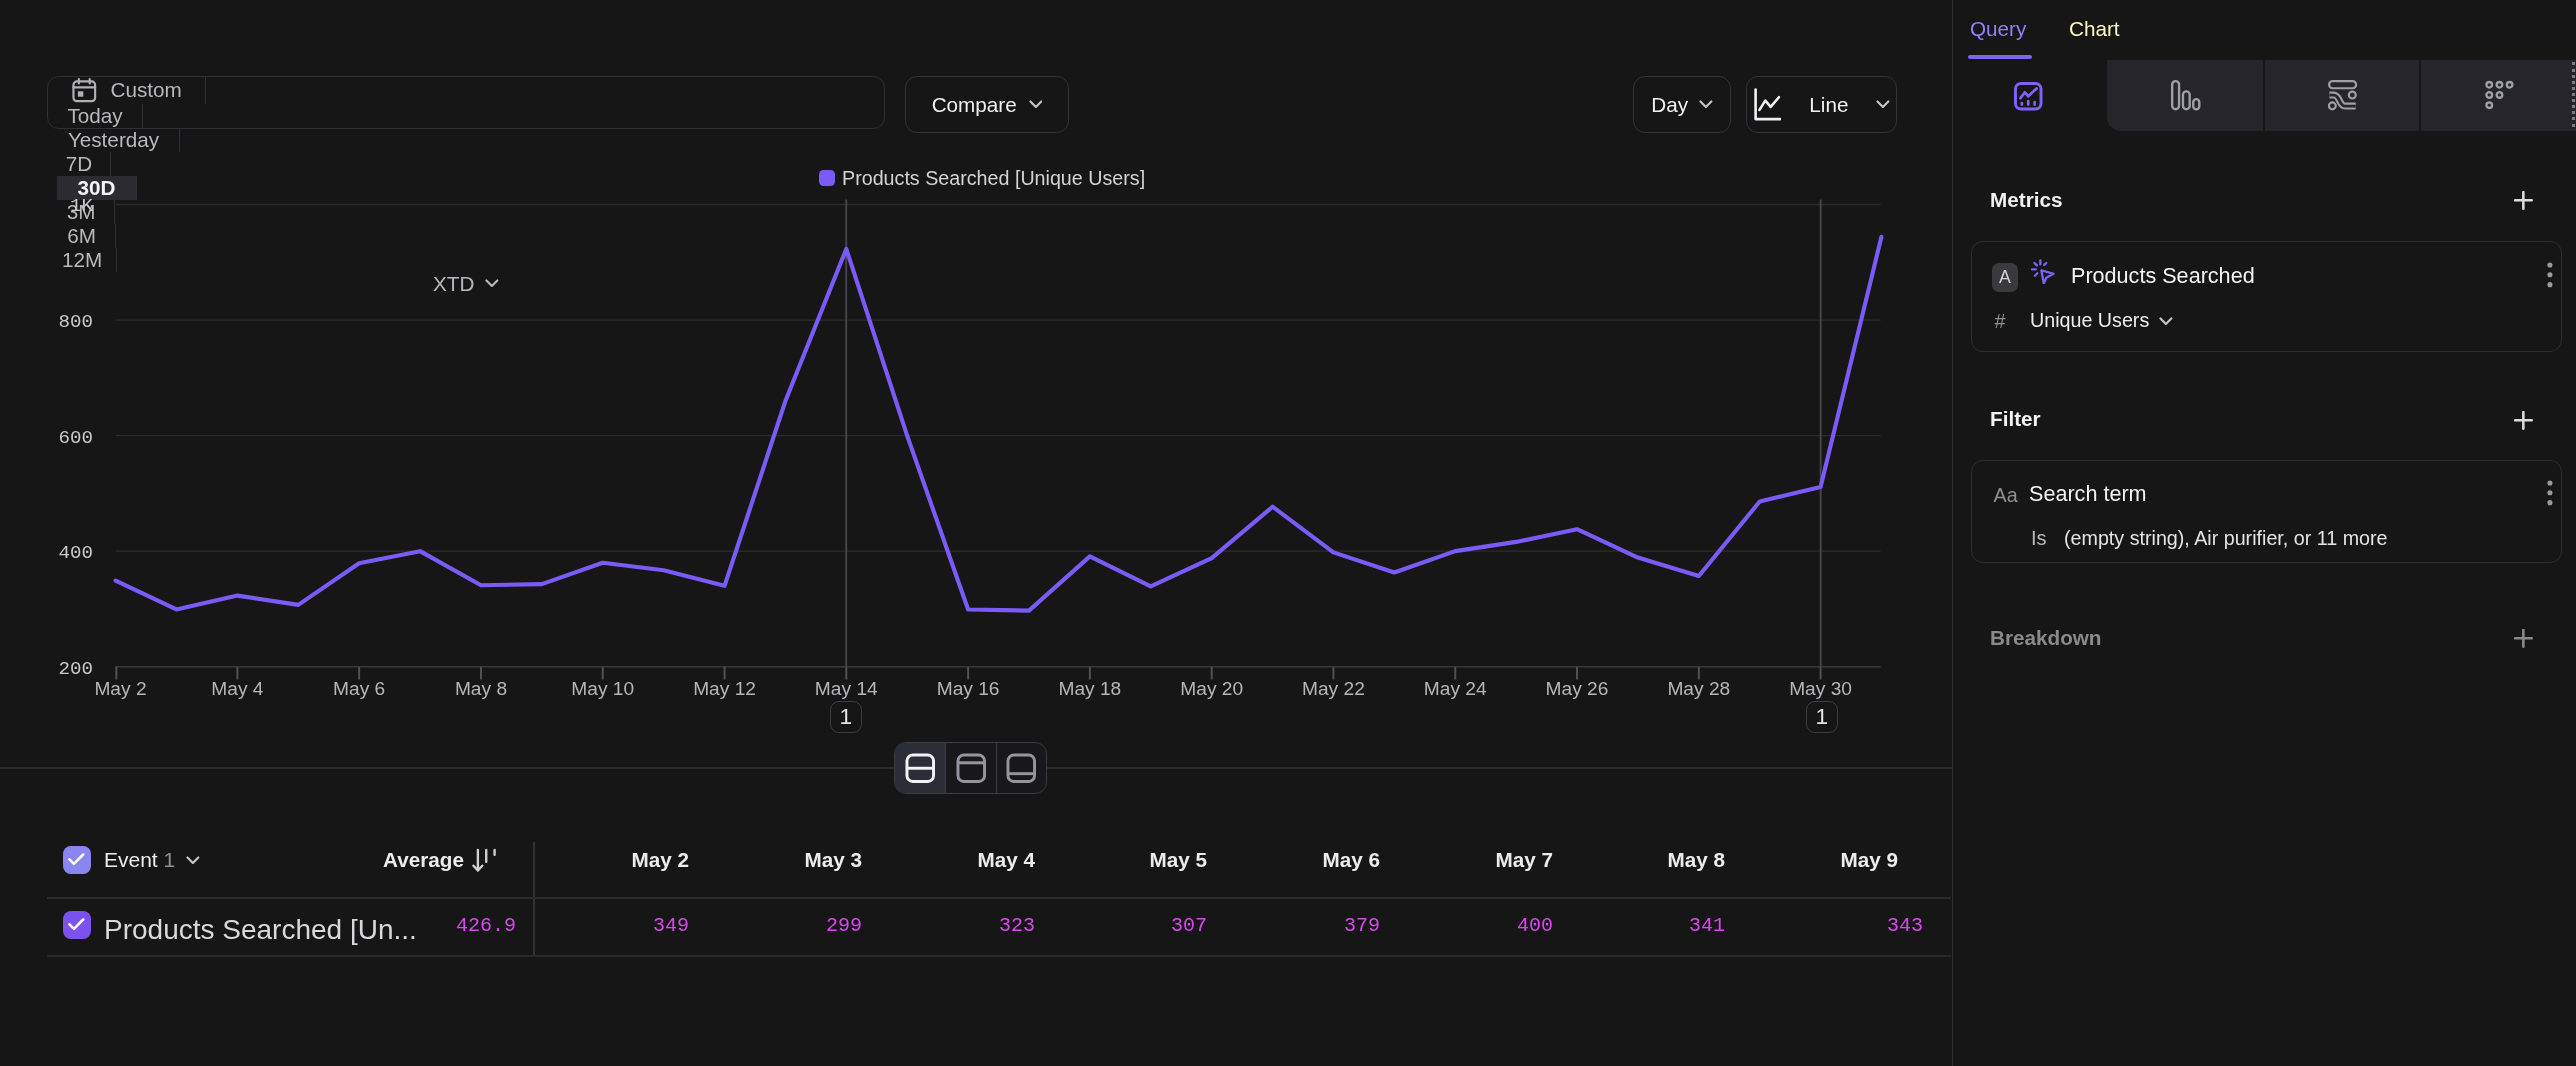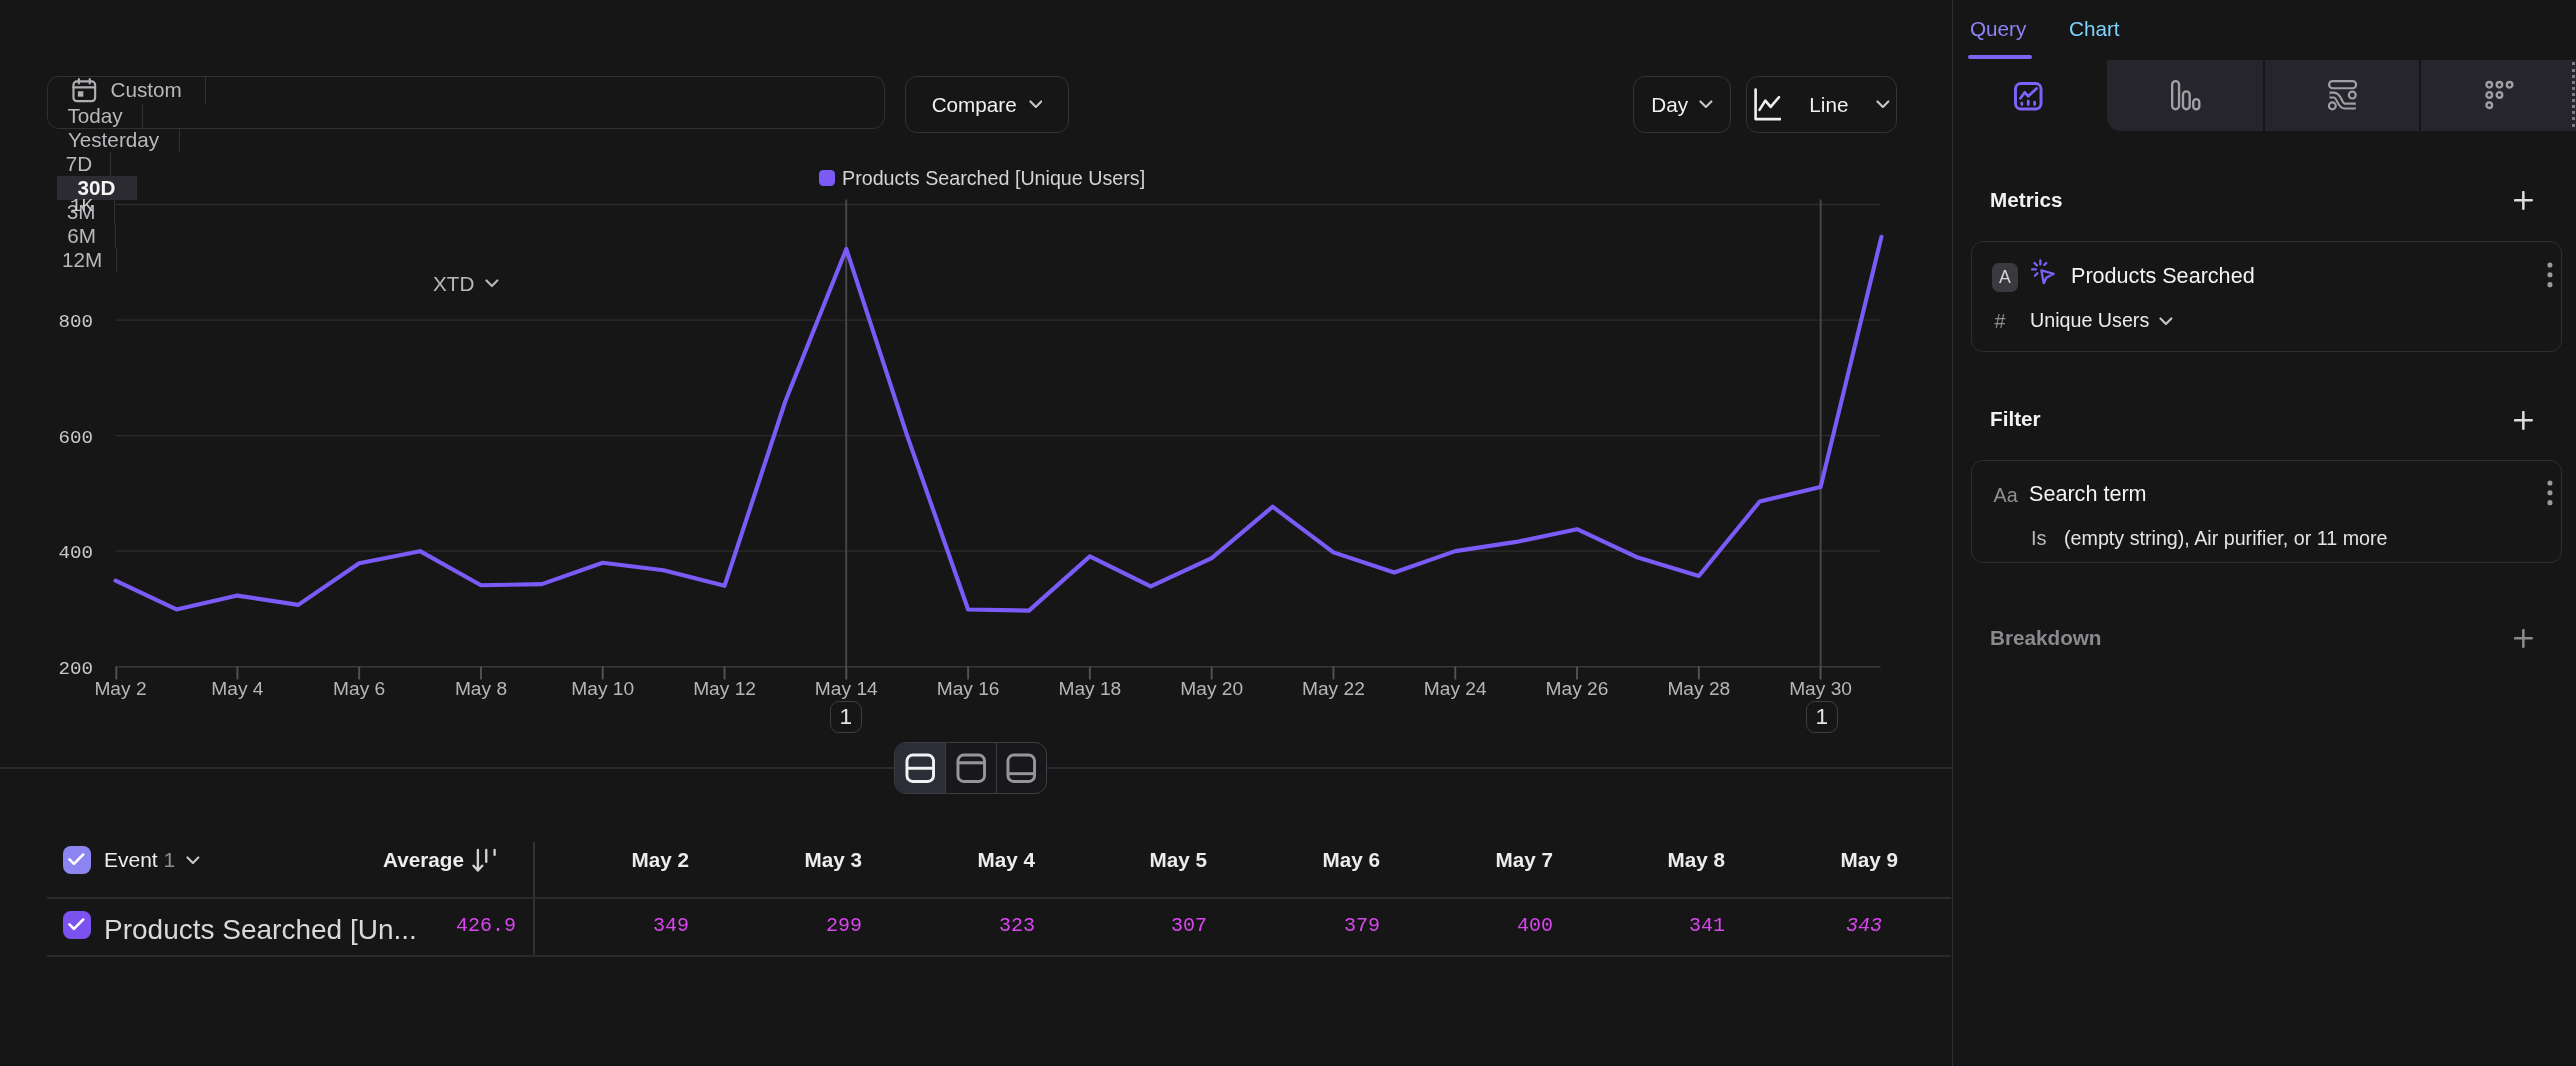--- a/index.html
+++ b/index.html
@@ -197,27 +197,27 @@
   </div>
   <div class="abs" style="left:104px;top:914px;font-size:28px;color:#d9d9db;">Products Searched [Un...</div>
   <div class="abs colv" style="left:388px;top:914px;">426.9</div>
   <div class="abs colv" style="left:561px;top:914px;">349</div>
   <div class="abs colv" style="left:734px;top:914px;">299</div>
   <div class="abs colv" style="left:907px;top:914px;">323</div>
   <div class="abs colv" style="left:1079px;top:914px;">307</div>
   <div class="abs colv" style="left:1252px;top:914px;">379</div>
   <div class="abs colv" style="left:1425px;top:914px;">400</div>
   <div class="abs colv" style="left:1597px;top:914px;">341</div>
-  <div class="abs colv" style="left:1754px;top:914px;font-style:italic;">343</div>
+  <div class="abs colv" style="left:1795px;top:914px;">343</div>
   <div class="abs hline" style="left:47px;top:955px;width:1904px;background:#29292b;"></div>
 </div>
 
 <div id="side" class="abs">
   <div class="abs" style="left:17px;top:16.7px;font-size:20.7px;font-weight:500;color:#8e83f4;">Query</div>
-  <div class="abs" style="left:116px;top:16.7px;font-size:20.7px;font-weight:500;color:#7dd3fc;">Chart</div>
+  <div class="abs" style="left:116px;top:16.7px;font-size:20.7px;font-weight:500;color:#fef9c3;">Chart</div>
   <div class="abs" style="left:15.3px;top:55px;width:64px;height:3.9px;border-radius:2px;background:#7b66f2;"></div>
 
   <div class="abs" style="left:154px;top:60px;width:470px;height:71px;background:#25252b;border-bottom-left-radius:13.8px;"></div>
   <div class="abs" style="left:310px;top:60px;width:2px;height:71px;background:#161617;"></div>
   <div class="abs" style="left:466px;top:60px;width:2px;height:71px;background:#161617;"></div>
 
   <svg class="abs" style="left:61px;top:82px;" width="28.5" height="28.5" viewBox="0 0 29 29" fill="none">
     <rect x="1.5" y="1.5" width="26" height="26" rx="5.5" stroke="#7e62fa" stroke-width="3"></rect>
     <path d="M6.5 16.5 L11 10.5 L14.5 14.5 L23 6.5" stroke="#7e62fa" stroke-width="2.8" stroke-linecap="round" stroke-linejoin="round"></path>
     <path d="M8 21.5 V23 M14.5 19.5 V23 M21 20.5 V23" stroke="#7e62fa" stroke-width="2.8" stroke-linecap="round"></path>

